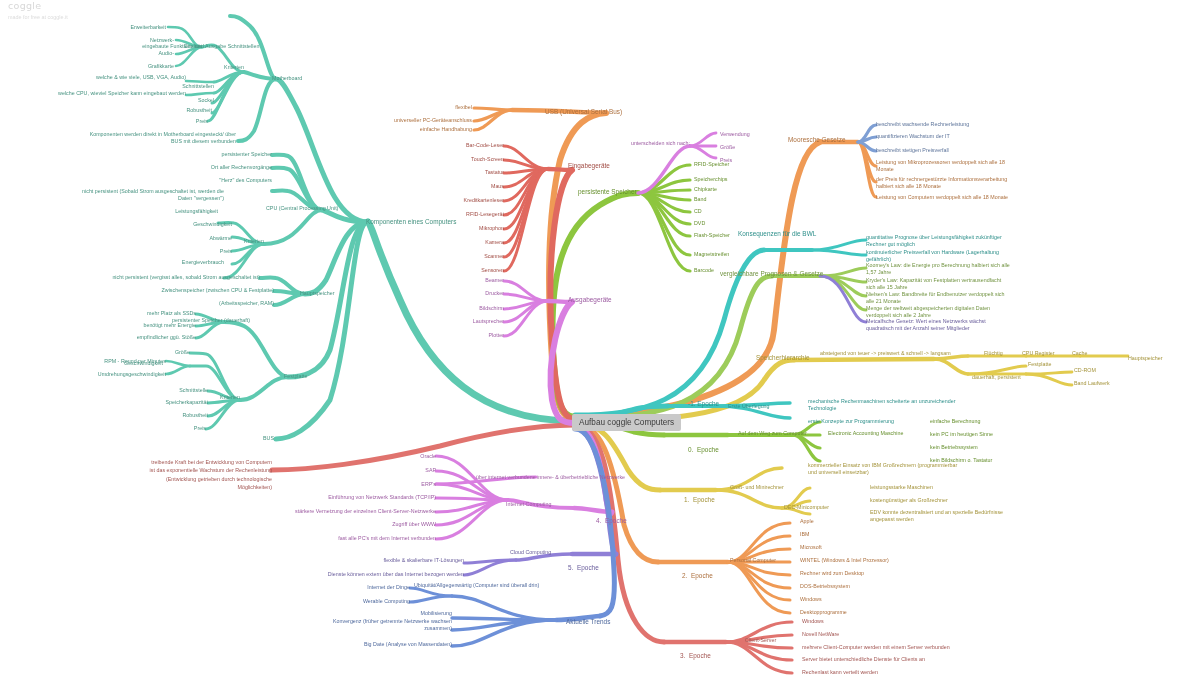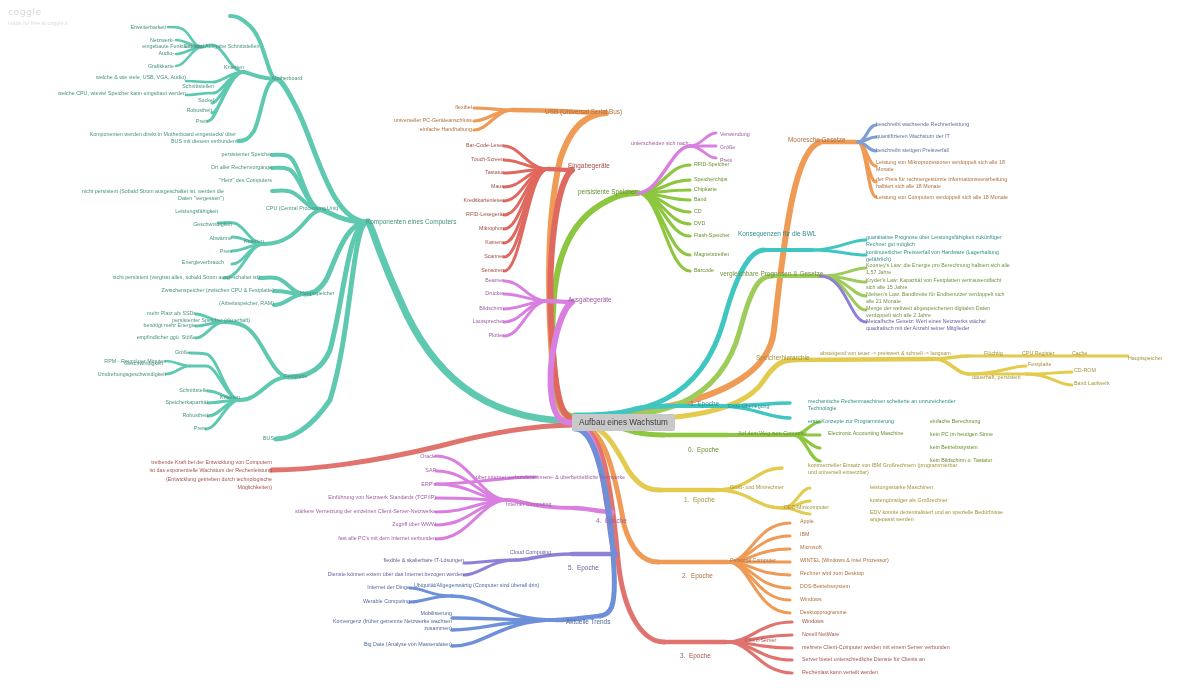--- a/index.html
+++ b/index.html
@@ -19,21 +19,21 @@
     color:#333;
     pointer-events:auto;
   }
   .lbl.r{text-align:right;}
   .lbl.mid{font-size:6.4px;line-height:8px;}
   .lbl.root{
     font-size:8.2px;line-height:11px;
     background:#c9c9c9;color:#3c3c3c;
     padding:3px 7px;border-radius:2px;
   }
-  .logo{position:absolute;left:8px;top:6px;}
+  .logo{position:absolute;left:8px;top:0;}
   .logo .mark{
     font-size:9.5px;color:#d8d8d8;letter-spacing:.3px;
     font-family:"DejaVu Sans", sans-serif;
   }
   .logo .sub{font-size:5.4px;color:#dcdcdc;margin-top:3px;}
 </style>
 </head>
 <body>
 
 <div id="stage">
@@ -288,21 +288,21 @@
       </g>
 
     </g>
   </svg>
 
   <div class="logo">
     <div class="mark">coggle</div>
     <div class="sub">made for free at coggle.it</div>
   </div>
 
-  <div class="lbl root" style="left:572px;top:414px;">Aufbau eines Wachstum</div>
+  <div class="lbl root" style="left:572px;top:414px;">Aufbau coggle Computers</div>
 
   <div class="lbl mid" style="left: 366px; top: 218px; color: rgb(68, 145, 127);">Komponenten eines Computers</div>
 
   <div class="lbl" style="left: 272px; top: 75px; color: rgb(68, 145, 127);">Motherboard</div>
   <div class="lbl r" style="left: 186px; top: 64px; width: 58px; color: rgb(68, 145, 127);">Kriterien</div>
   <div class="lbl" style="left: 184px; top: 43px; color: rgb(68, 145, 127);">Ein- und Ausgabe Schnittstellen</div>
   <div class="lbl r" style="left: 100px; top: 43px; width: 102px; color: rgb(68, 145, 127);">eingebaute Funktionalität</div>
   <div class="lbl r" style="left: 96px; top: 24px; width: 70px; color: rgb(68, 145, 127);">Erweiterbarkeit</div>
   <div class="lbl r" style="left: 104px; top: 37px; width: 70px; color: rgb(68, 145, 127);">Netzwerk-</div>
   <div class="lbl r" style="left: 104px; top: 50px; width: 70px; color: rgb(68, 145, 127);">Audio-</div>

